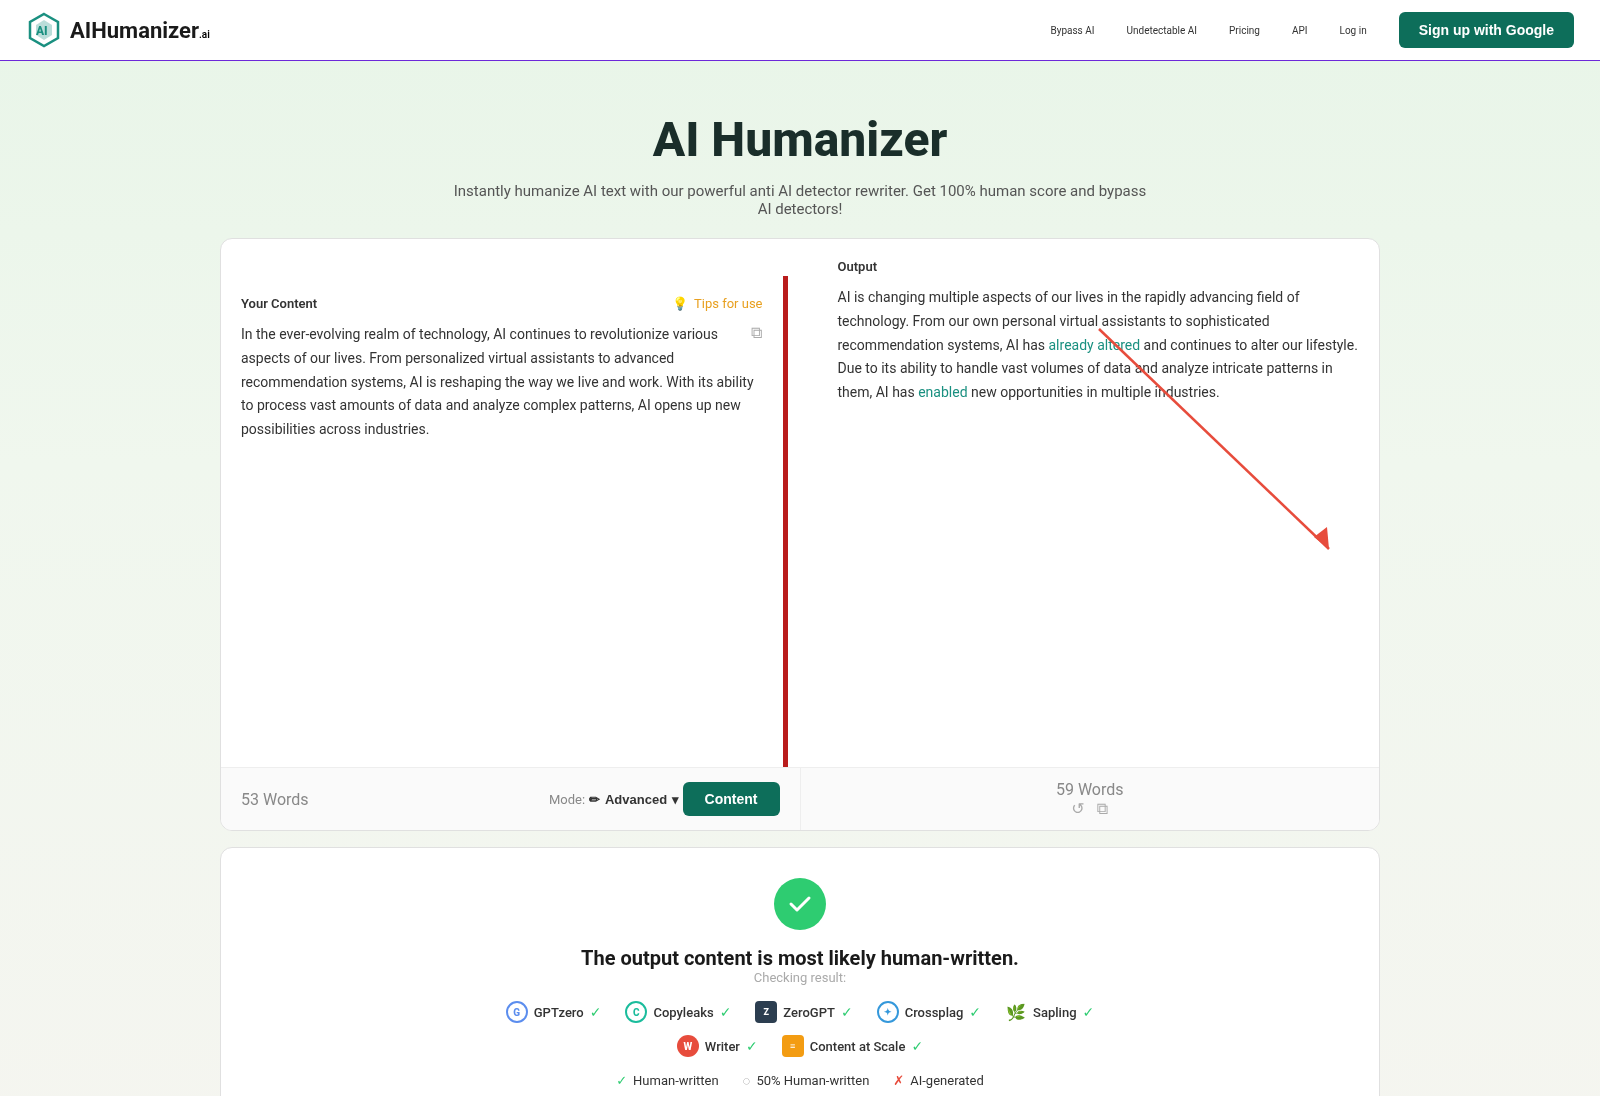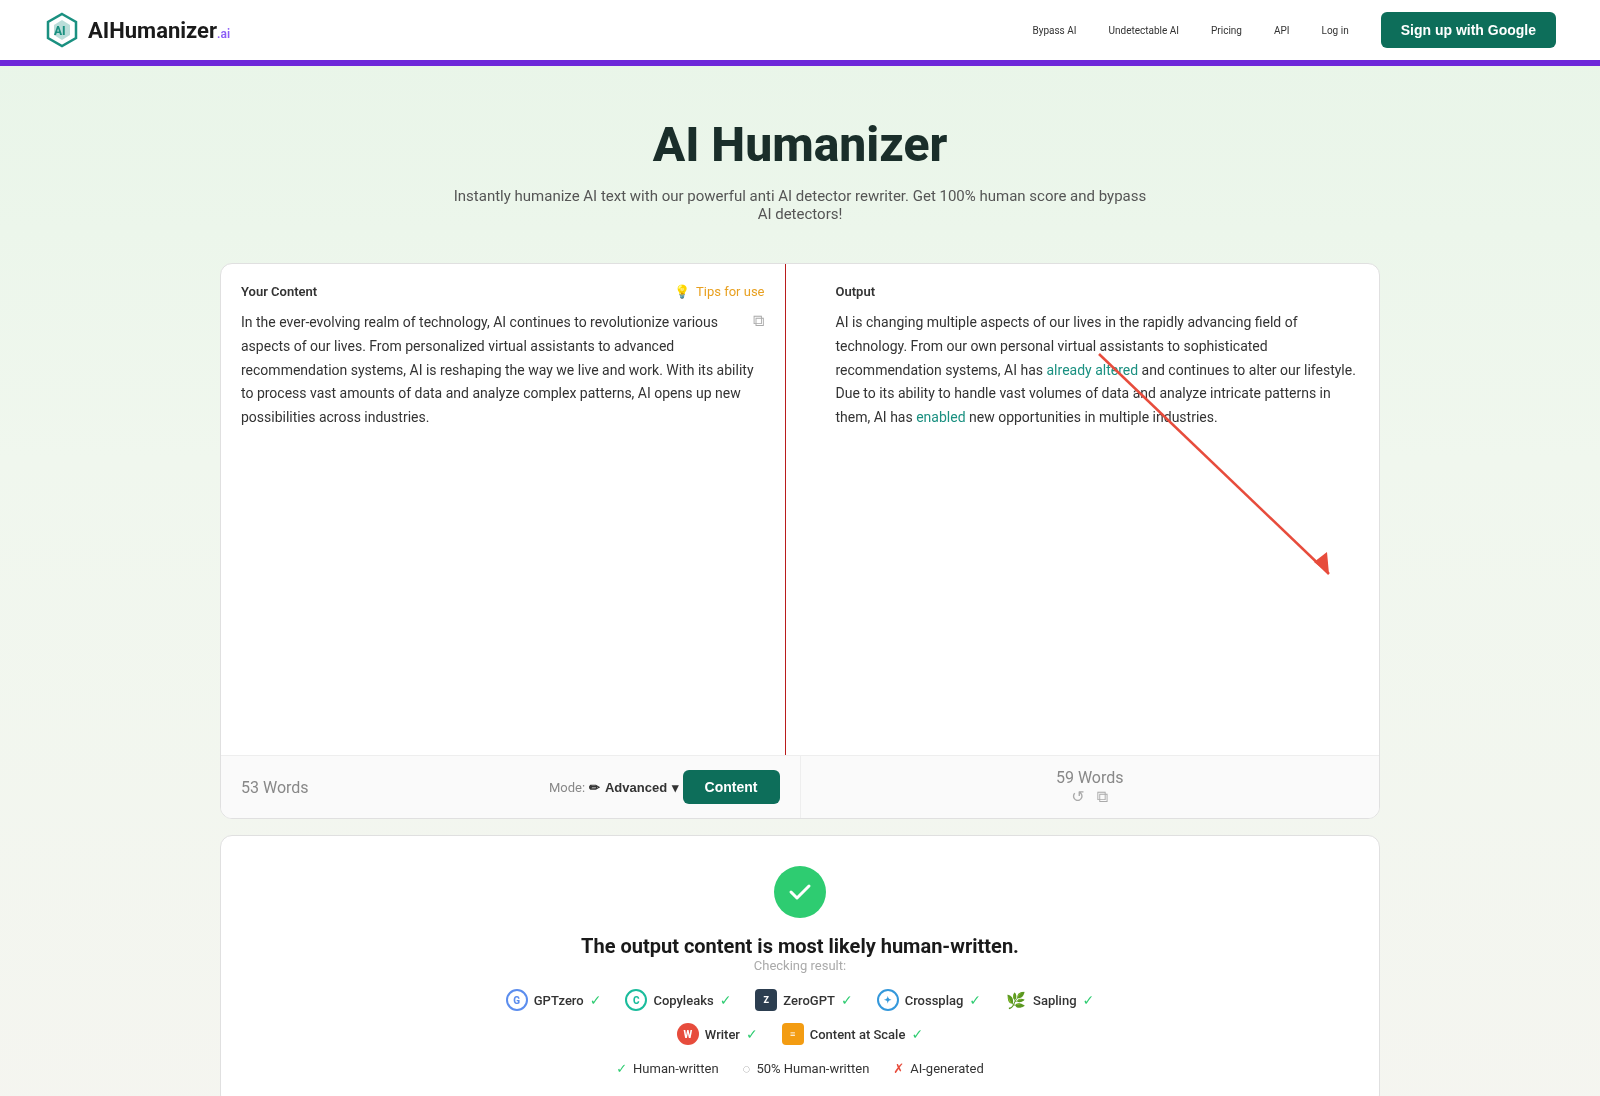--- a/index.html
+++ b/index.html
@@ -8,42 +8,42 @@
       background: linear-gradient(180deg, #e8f5e8 0%, #f0f7ee 40%, #f5f5f0 100%);
       min-height: 1096px;
       color: #333;
     }
 
     
     .navbar {
       display: flex;
       align-items: center;
       justify-content: space-between;
-      padding: 12px 44px;
+      padding: 12px 26px;
       background: white;
-      border-bottom: 6px solid #6d28d9;
+      border-bottom: 1px solid #6d28d9;
       position: sticky;
       top: 0;
       z-index: 100;
     }
     .logo {
       display: flex;
       align-items: center;
       gap: 8px;
       font-size: 22px;
       font-weight: 700;
       color: #1a1a1a;
     }
     .logo-icon {
       width: 36px;
       height: 36px;
     }
     .logo-ai { color: #1a1a1a; }
     .logo-humanizer { color: #1a1a1a; }
-    .logo-ai-suffix { color: #8b5cf6; font-size: 12px; font-weight: 600; }
+    .logo-ai-suffix { color: #000000; font-size: 10px; font-weight: 600; }
     .nav-links {
       display: flex;
       align-items: center;
       gap: 32px;
     }
     .nav-link {
       text-decoration: none;
       color: #333;
       font-size: 10px;
       font-weight: 400;
@@ -55,21 +55,21 @@
       padding: 10px 20px;
       border-radius: 6px;
       font-size: 14px;
       font-weight: 600;
       cursor: pointer;
     }
 
     
     .hero {
       text-align: center;
-      padding: 50px 20px 40px;
+      padding: 50px 20px 20px;
     }
     .hero h1 {
       font-size: 48px;
       font-weight: 800;
       color: #1a2e2a;
       margin-bottom: 14px;
     }
     .hero p {
       font-size: 15px;
       color: #555;
@@ -94,21 +94,22 @@
     }
     .editor-columns {
       display: flex;
     }
     .editor-col {
       flex: 1;
       padding: 20px;
       position: relative;
     }
     .editor-col-left {
-      border-right: 1px solid #b91c1c;
+      border-right: 5px solid #b91c1c;
+      margin-top: 37px;
     }
     .col-header {
       display: flex;
       align-items: center;
       justify-content: space-between;
       margin-bottom: 12px;
     }
     .col-title {
       font-size: 13px;
       font-weight: 600;

